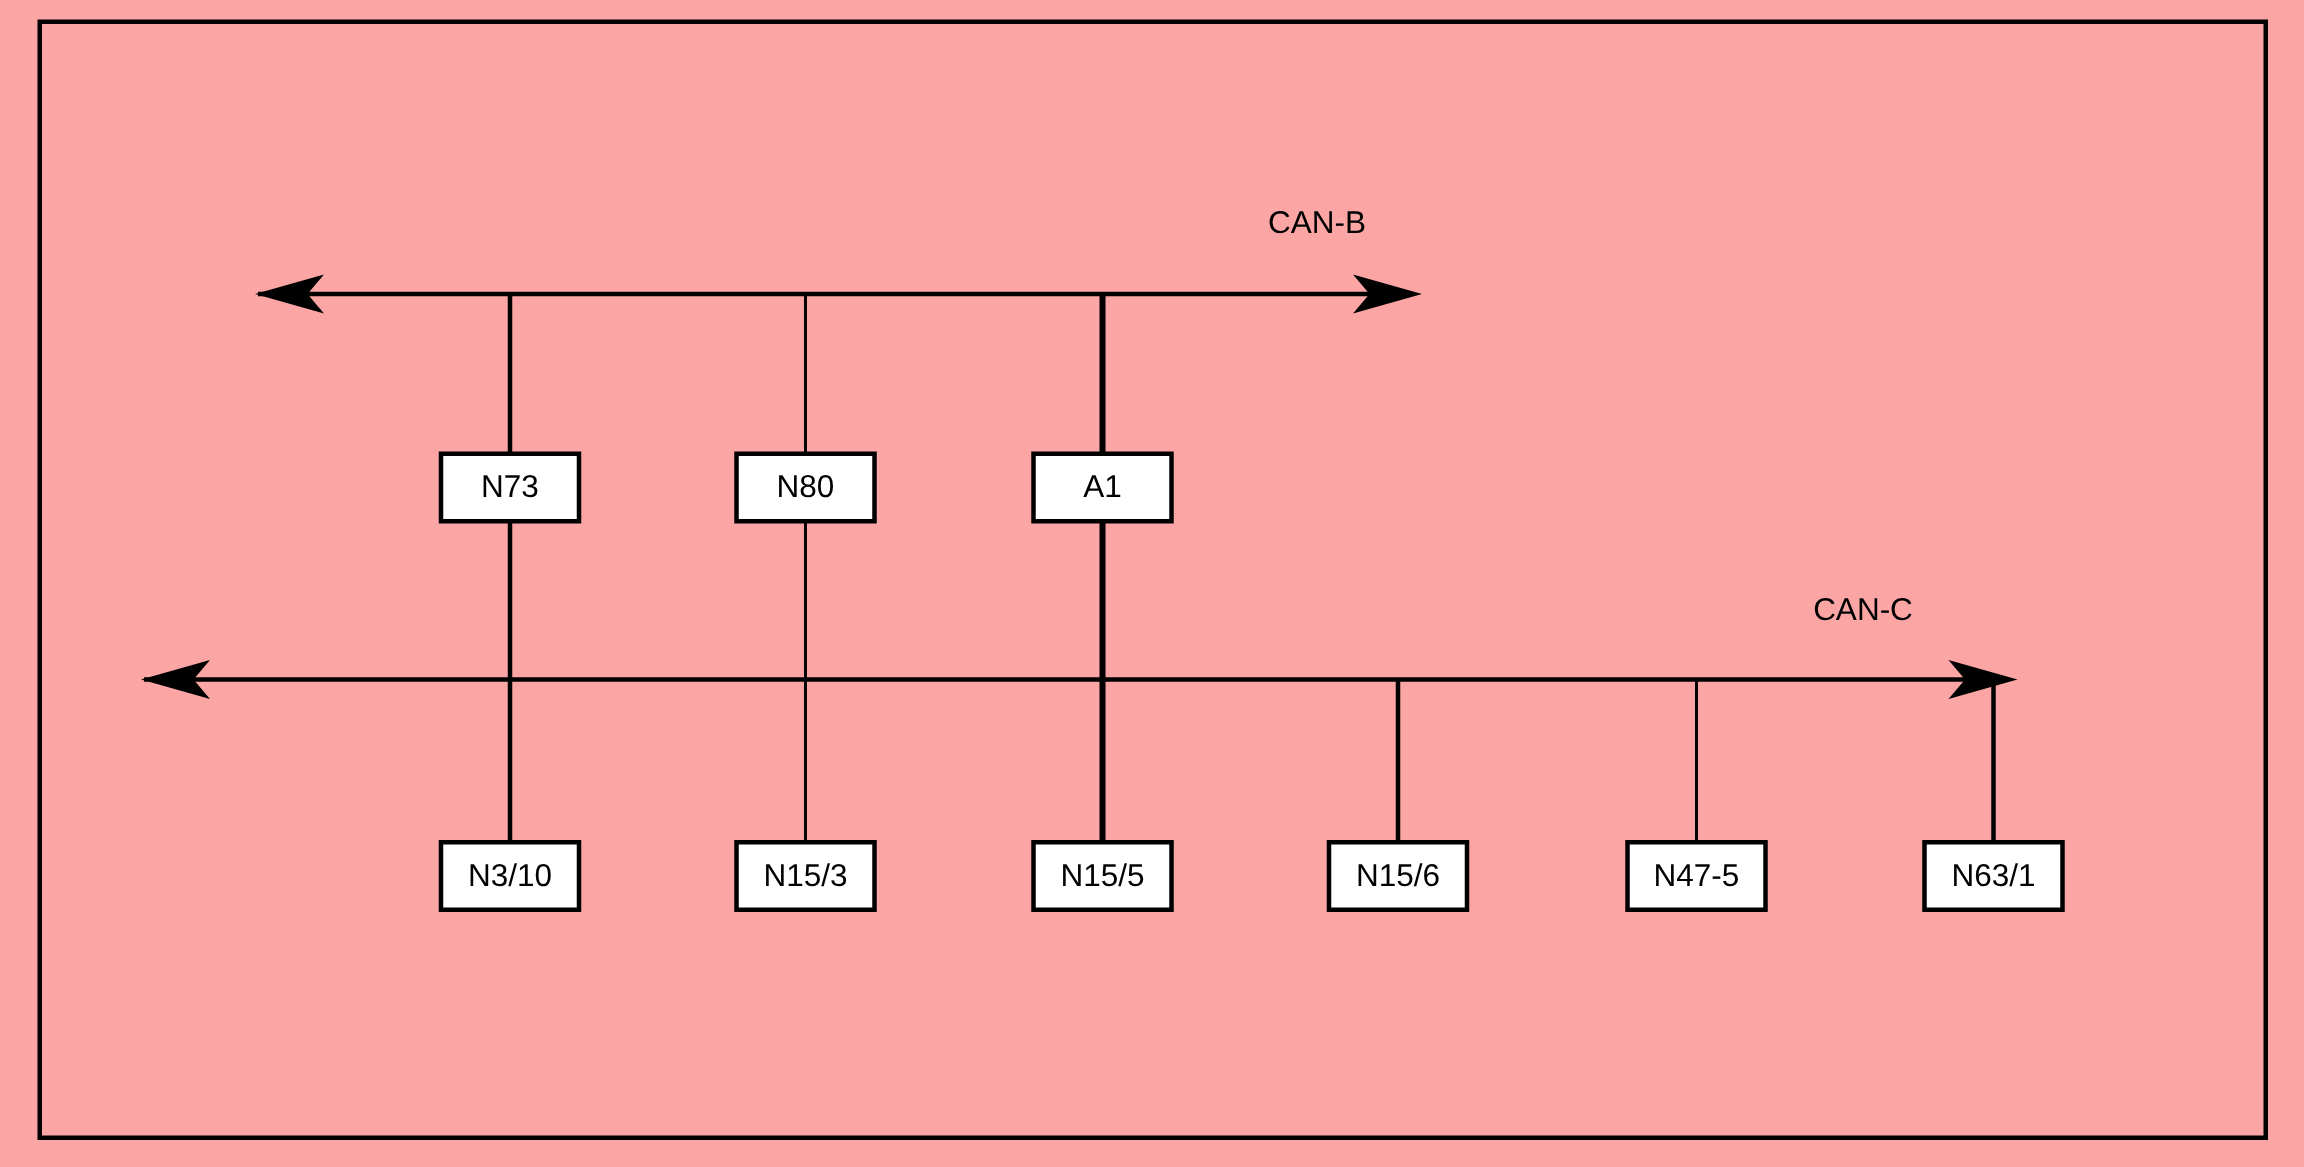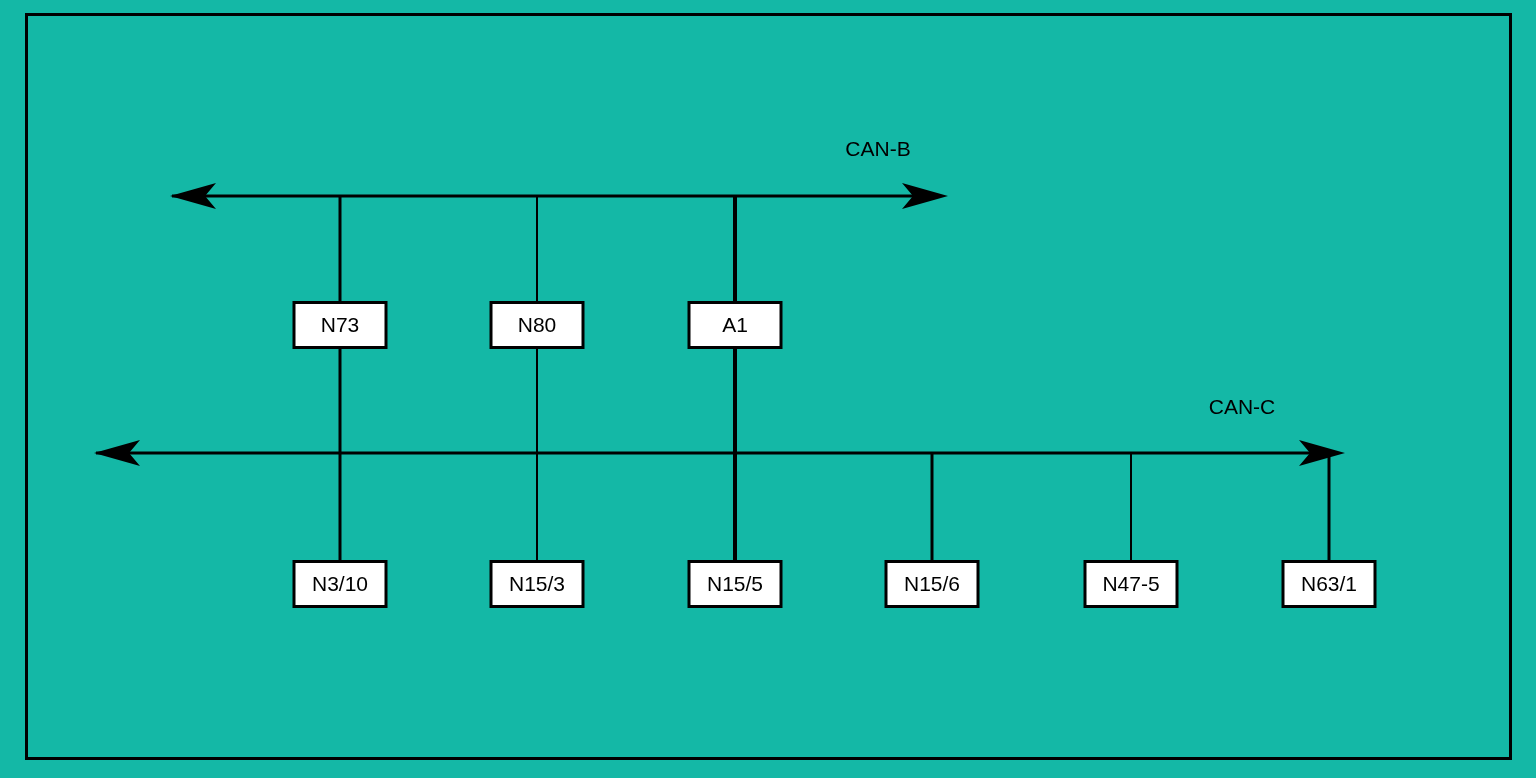--- a/index.html
+++ b/index.html
@@ -11,21 +11,21 @@
   body {
     width: 1536px;
     height: 778px;
     font-family: "Liberation Sans", sans-serif;
     overflow: hidden;
   }
   #diagram-root {
     position: relative;
     width: 1536px;
     height: 778px;
-    background: #14b8a6;
+    background: #fca5a5;
   }
   #diagram-svg {
     position: absolute;
     top: 0;
     left: 0;
     width: 1536px;
     height: 778px;
     display: block;
   }
   .frame-rect {

